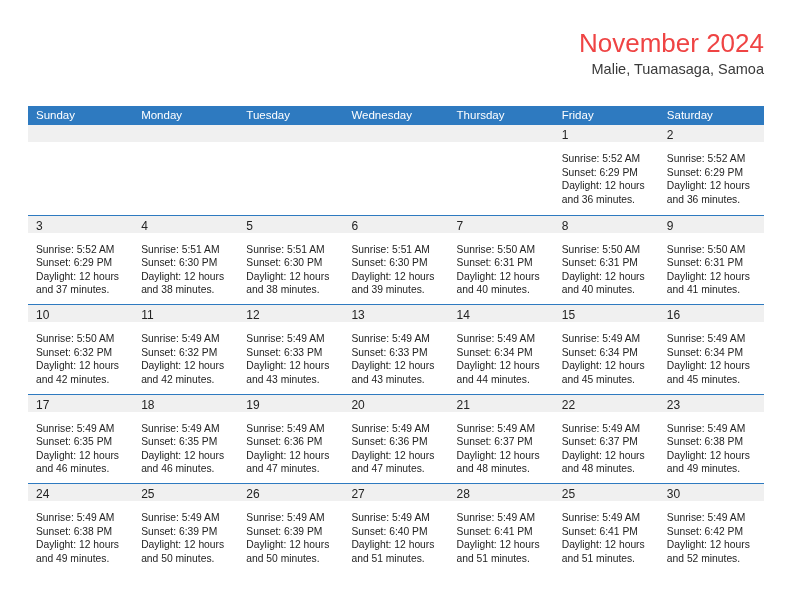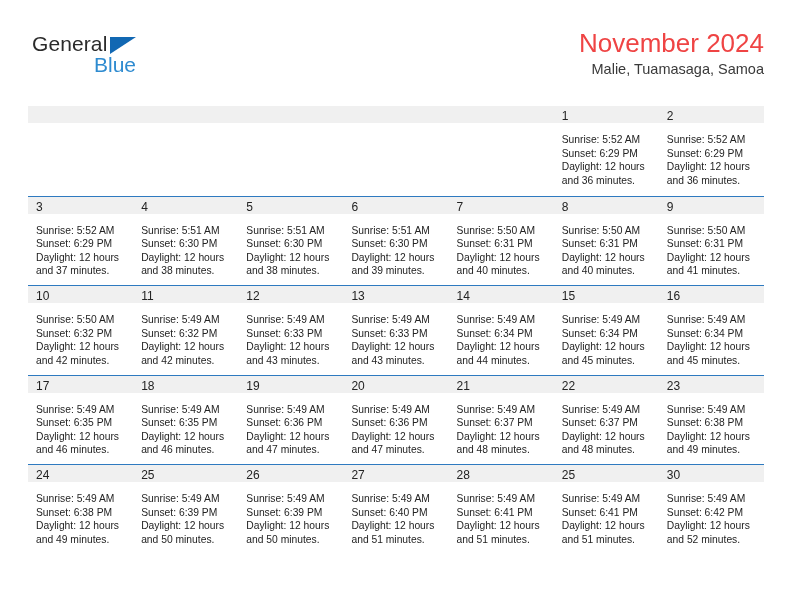--- a/index.html
+++ b/index.html
@@ -146,34 +146,38 @@
     white-space: nowrap;
   }
 </style>
 </head>
 <body>
 
 <div class="page">
 
   <div class="top-bar">
 
-    <div class="logo">
-      <span class="logo-general">General</span>
-      <span class="logo-tri"></span>
-      <span class="logo-blue">Blue</span>
-    </div>
 
     <div class="title-block">
       <div class="cal-title">November 2024</div>
       <div class="cal-subtitle">Malie, Tuamasaga, Samoa</div>
     </div>
 
   </div>
 
   <div class="calendar">
+    <div class="weekday-row">
+        <div class="weekday">Sunday</div>
+        <div class="weekday">Monday</div>
+        <div class="weekday">Tuesday</div>
+        <div class="weekday">Wednesday</div>
+        <div class="weekday">Thursday</div>
+        <div class="weekday">Friday</div>
+        <div class="weekday">Saturday</div>
+      </div>
     <div id="weeks-container">
         <div class="week-row first">
           <div class="day-cell empty">
             <div class="day-num-bar"><span class="day-num"></span></div>
           </div>
           <div class="day-cell empty">
             <div class="day-num-bar"><span class="day-num"></span></div>
           </div>
           <div class="day-cell empty">
             <div class="day-num-bar"><span class="day-num"></span></div>

